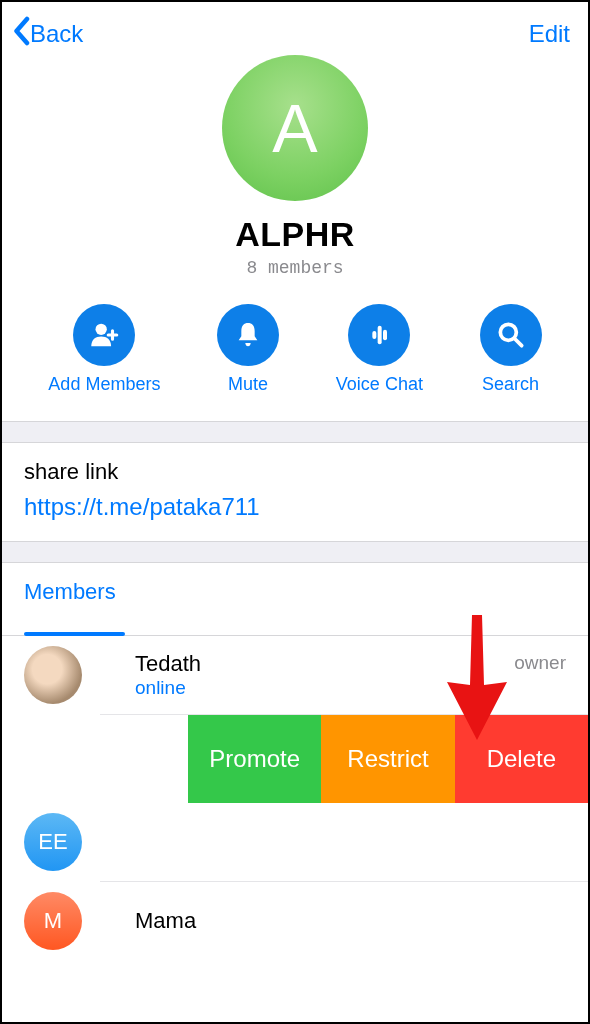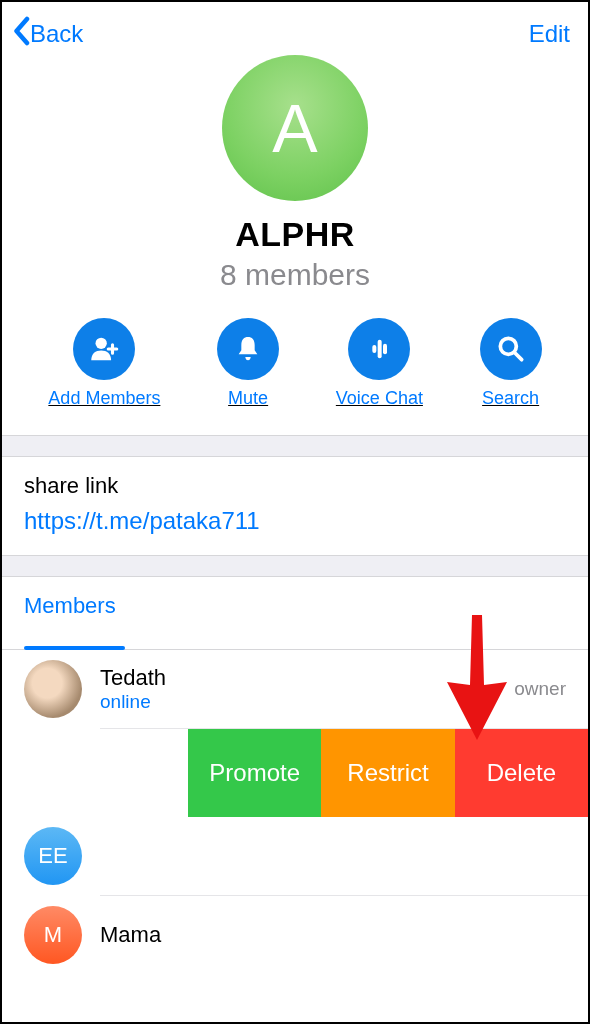--- a/index.html
+++ b/index.html
@@ -4,42 +4,42 @@
   <style>
     * { margin: 0; padding: 0; box-sizing: border-box; font-family: -apple-system, BlinkMacSystemFont, 'Segoe UI', sans-serif; }
     body { width: 590px; height: 1024px; background: #fff; border: 2px solid #000; overflow: hidden; position: relative; }
     .header { display: flex; justify-content: space-between; align-items: center; padding: 14px 18px 10px 10px; }
     .back-btn { display: flex; align-items: center; color: #007aff; font-size: 24px; cursor: pointer; }
     .back-chevron { font-size: 32px; font-weight: 400; line-height: 1; }
     .edit-btn { color: #007aff; font-size: 24px; cursor: pointer; }
     .profile-section { display: flex; flex-direction: column; align-items: center; padding: 0 0 26px; }
     .avatar { width: 146px; height: 146px; border-radius: 50%; background: radial-gradient(circle at 50% 35%, #a7e08c 0%, #7cd162 60%, #5fc14a 100%); display: flex; align-items: center; justify-content: center; color: #fff; font-size: 68px; font-weight: 400; margin-top: -6px; }
     .group-name { font-size: 34px; font-weight: 600; color: #000; margin-top: 14px; letter-spacing: 0.5px; }
-    .member-count { font-size: 30px; color: #8a8a8e; margin-top: 4px; }
+    .member-count { font-size: 18px; color: #8a8a8e; margin-top: 4px; font-family: Liberation Mono, monospace; }
     .actions-row { display: flex; justify-content: space-around; padding: 0 18px 26px; }
-    .action-btn { display: flex; flex-direction: column; align-items: center; gap: 8px; cursor: pointer; text-decoration: underline; }
+    .action-btn { display: flex; flex-direction: column; align-items: center; gap: 8px; cursor: pointer; }
     .action-circle { width: 62px; height: 62px; border-radius: 50%; background: #0d7fe8; display: flex; align-items: center; justify-content: center; }
     .action-label { color: #007aff; font-size: 18px; }
     .spacer { height: 22px; background: #efeff4; border-top: 1px solid #d6d6d9; border-bottom: 1px solid #d6d6d9; }
     .share-section { padding: 16px 22px 20px; }
     .share-label { font-size: 22px; color: #000; margin-bottom: 8px; font-weight: 400; }
     .share-link { font-size: 24px; color: #007aff; cursor: pointer; }
     .tabs { padding: 16px 22px 0; border-bottom: 1px solid #d6d6d9; }
     .tab { display: inline-block; color: #007aff; font-size: 22px; padding-bottom: 30px; position: relative; }
     .tab-underline { position: absolute; bottom: -1px; left: 0; width: 110%; height: 4px; background: #007aff; border-radius: 2px; }
-    .member-row { display: flex; align-items: center; padding: 10px 22px; position: relative; }
+    .member-row { display: flex; align-items: center; padding: 10px 22px; position: relative; gap: 35px; }
     .member-avatar { width: 58px; height: 58px; border-radius: 50%; flex-shrink: 0; display: flex; align-items: center; justify-content: center; color: #fff; font-size: 22px; overflow: hidden; }
     .member-avatar.photo { background: linear-gradient(135deg, #d4b896, #a68a6e); position: relative; }
     .member-avatar.blue { background: linear-gradient(180deg, #5cb8f5, #2196f3); }
     .member-avatar.orange { background: linear-gradient(180deg, #ff8a65, #ff5722); }
     .member-info { margin-left: 18px; flex: 1; }
     .member-name { font-size: 22px; color: #000; font-weight: 500; }
     .member-status { font-size: 19px; color: #8a8a8e; }
     .member-status.online { color: #007aff; }
-    .member-tag { color: #8a8a8e; font-size: 19px; position: absolute; right: 22px; top: 16px; margin-top: 12px; }
+    .member-tag { color: #8a8a8e; font-size: 19px; position: absolute; right: 22px; top: 16px; }
     .row-divider { margin-left: 98px; border-bottom: 1px solid #e5e5e8; }
     .swipe-actions { display: flex; margin-left: 186px; height: 88px; }
     .swipe-btn { flex: 1; display: flex; align-items: center; justify-content: center; color: #fff; font-size: 24px; cursor: pointer; }
     .swipe-btn.promote { background: #34c84a; }
     .swipe-btn.restrict { background: #ff9500; }
     .swipe-btn.delete { background: #ff3b30; }
     .arrow { position: absolute; top: 608px; left: 435px; z-index: 10; pointer-events: none; }
     .photo-face { width: 100%; height: 100%; background: radial-gradient(circle at 40% 40%, #f4d9c0 30%, #a68a6e 70%); }
   </style>
 </head>

